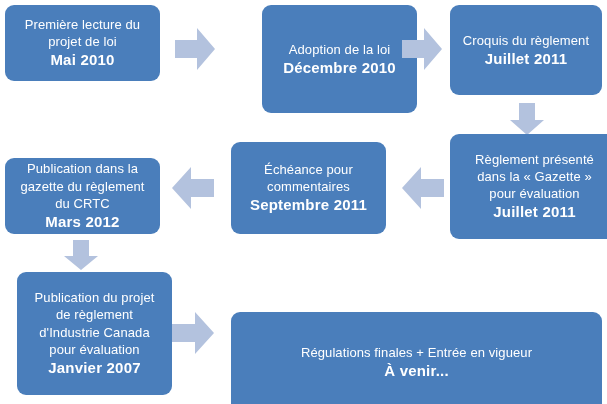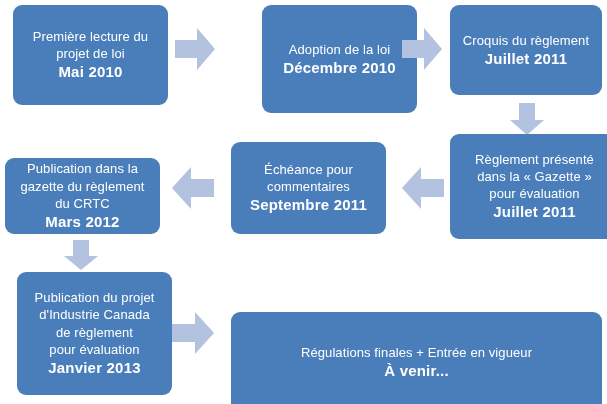--- a/index.html
+++ b/index.html
@@ -55,21 +55,21 @@
   }
   .arrow svg path {
     fill: #b3c2de;
   }
 </style>
 </head>
 <body>
 
 <div id="flow-canvas">
 
-  <div class="node" style="left:5px; top:5px; width:155px; height:100px;margin-left:8px;">
+  <div class="node" style="left:5px; top:5px; width:155px; height:76px;">
     <span class="line">Première lecture du</span>
     <span class="line">projet de loi</span>
     <span class="line emph">Mai 2010</span>
   </div>
 
   <div class="arrow" style="left:175px; top:28px; width:40px; height:42px;">
     <svg viewBox="0 0 40 42" preserveAspectRatio="none" aria-hidden="true">
       <path d="M0 12 L22 12 L22 0 L40 21 L22 42 L22 30 L0 30 Z"></path>
     </svg>
   </div>
@@ -129,24 +129,24 @@
   </div>
 
   <div class="arrow" style="left:64px; top:240px; width:34px; height:30px;">
     <svg viewBox="0 0 34 30" preserveAspectRatio="none" aria-hidden="true">
       <path d="M9 0 L25 0 L25 16 L34 16 L17 30 L0 16 L9 16 Z"></path>
     </svg>
   </div>
 
   <div class="node" style="left:17px; top:272px; width:155px; height:123px;">
     <span class="line">Publication du projet</span>
+    <span class="line">de règlement</span>
     <span class="line">d'Industrie Canada</span>
-    <span class="line">de règlement</span>
     <span class="line">pour évaluation</span>
-    <span class="line emph">Janvier 2013</span>
+    <span class="line emph">Janvier 2007</span>
   </div>
 
   <div class="arrow" style="left:172px; top:312px; width:42px; height:42px;">
     <svg viewBox="0 0 42 42" preserveAspectRatio="none" aria-hidden="true">
       <path d="M0 12 L23 12 L23 0 L42 21 L23 42 L23 30 L0 30 Z"></path>
     </svg>
   </div>
 
   <div class="node" style="left:231px; top:312px; width:371px; height:100px;">
     <span class="line">Régulations finales + Entrée en vigueur</span>

